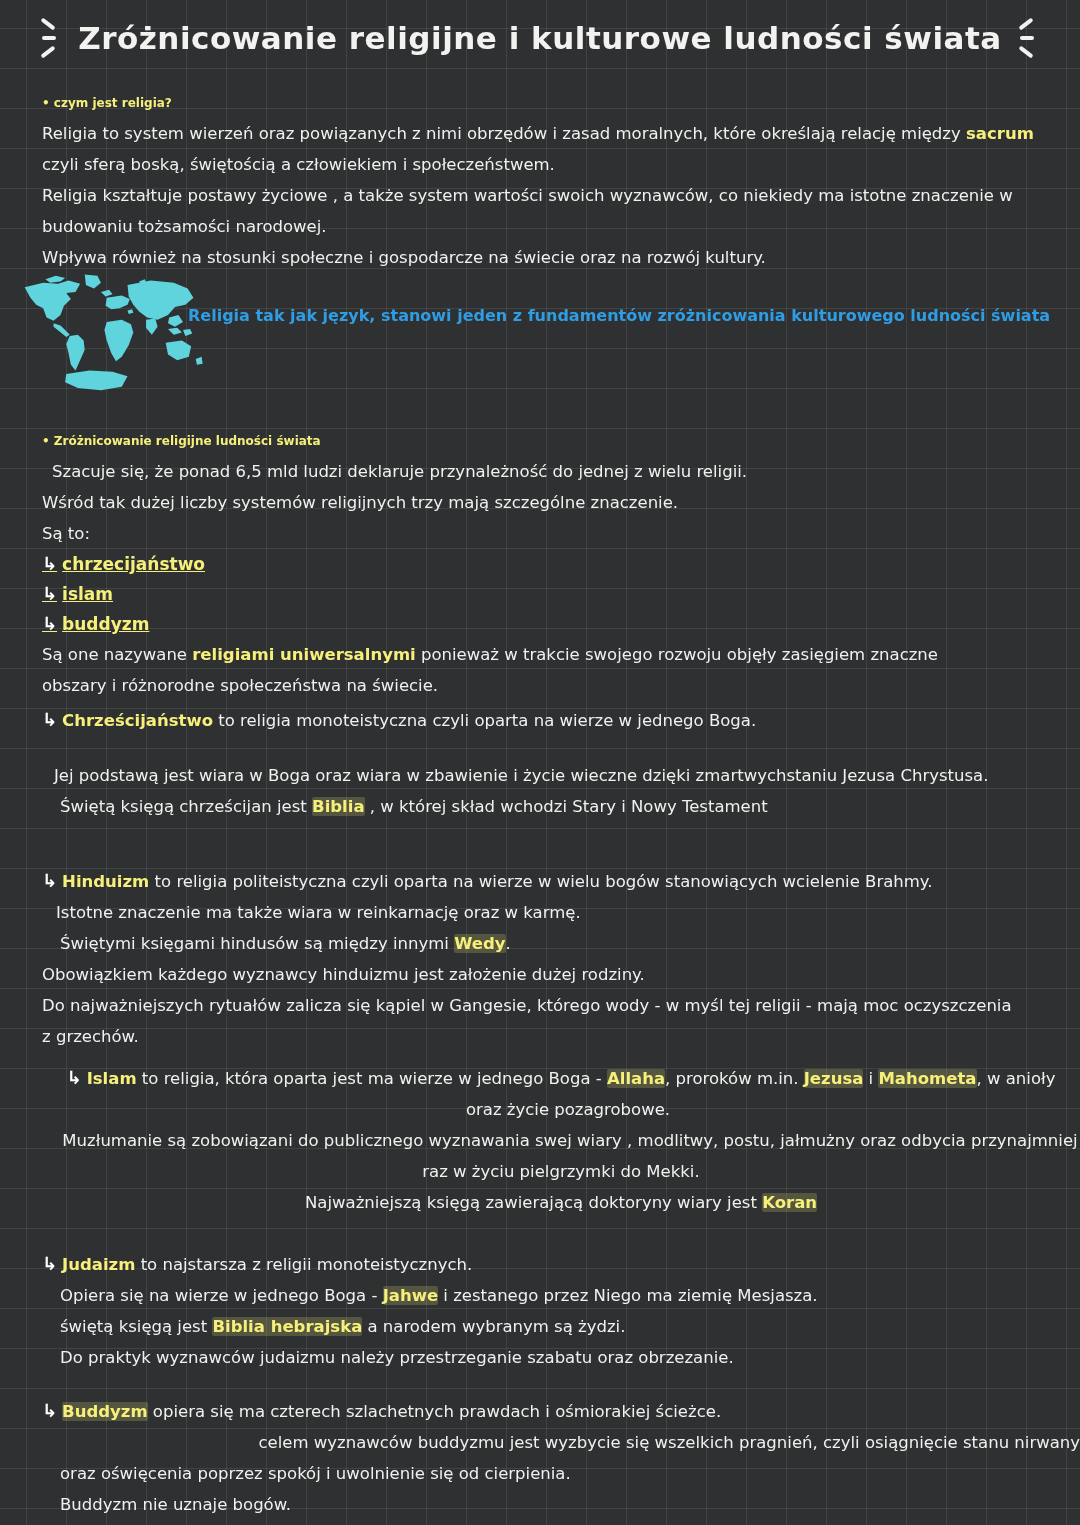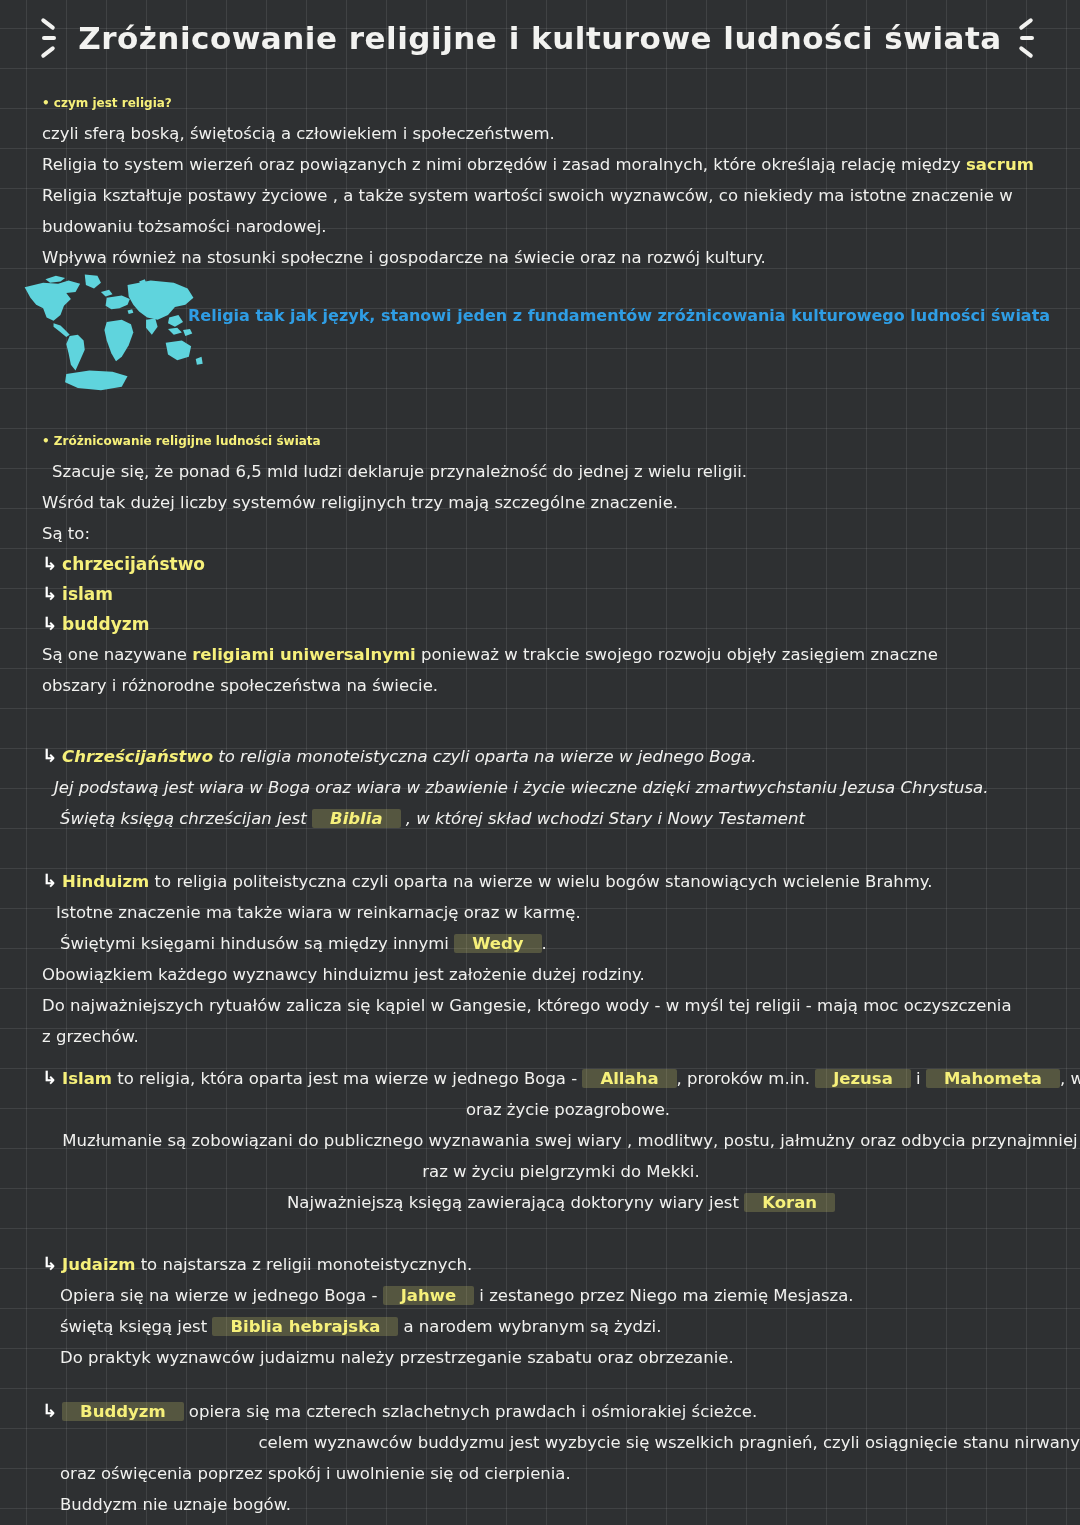--- a/index.html
+++ b/index.html
@@ -58,42 +58,42 @@
     white-space:nowrap;
   }
   .bullet-head {
     color:#f6f07a;
     font-size:12px;
     font-weight:700;
     line-height:30px;
     white-space:nowrap;
   }
   .hl-yellow { color:#f6f07a; font-weight:700; }
-  .hl-mark   { color:#f6f07a; font-weight:700; background:rgba(246,240,122,0.20); padding:0 18px; border-radius:2px;}
+  .hl-mark   { color:#f6f07a; font-weight:700; background:rgba(246,240,122,0.20); padding:0 0; border-radius:2px;}
   .blue-note {
     color:#2f9de4;
     font-size:16px;
     font-weight:700;
     line-height:26px;
     white-space:nowrap;
   }
 
   .arrow { color:#ffffff; font-size:18px; font-weight:700; margin-right:5px; }
 
   
   .sec { position:absolute; left:0; width:1080px; }
   .pad-l { padding-left:42px; }
   .pad-l2 { padding-left:52px; }
   .pad-l3 { padding-left:60px; }
 
   
   #map-wrap { position:absolute; left:20px; top:272px; width:185px; height:122px; }
   #map-wrap svg { width:185px; height:122px; display:block; }
 
-  .list-item { color:#f6f07a; font-size:17px; font-weight:700; line-height:30px; white-space:nowrap; }
+  .list-item { color:#f6f07a; font-size:17px; font-weight:700; line-height:30px; white-space:nowrap;text-decoration:underline; }
   .list-item .arrow { color:#ffffff; }
 
   .sec-title { font-weight:700; }
 </style>
 </head>
 <body>
 
 <div id="grid"></div>
 
 <div id="page">
@@ -108,24 +108,24 @@
     <span class="sparkle right">
         <i class="a"></i>
         <i class="b"></i>
         <i class="c"></i>
       </span>
   </div>
 
   <div class="sec pad-l" style="top:88px;">
     <div class="bullet-head">• czym jest religia?</div>
 
+    <div class="body-line">
+      <span>Religia to system wierzeń oraz  powiązanych z nimi obrzędów  i zasad moralnych, które określają relację  między  </span><span class="hl-yellow">sacrum</span>
+    </div>
     <div class="body-line">czyli sferą boską, świętością  a  człowiekiem i  społeczeństwem.</div>
-    <div class="body-line">
-      <span>Religia to system wierzeń oraz  powiązanych z nimi obrzędów  i zasad moralnych, które określają relację  między  </span><span class="hl-yellow">sacrum</span>
-    </div>
     <div class="body-line">Religia kształtuje  postawy  życiowe , a także  system  wartości  swoich  wyznawców, co  niekiedy  ma istotne  znaczenie w</div>
     <div class="body-line">budowaniu  tożsamości  narodowej.</div>
     <div class="body-line">Wpływa również na stosunki  społeczne  i gospodarcze na świecie  oraz  na rozwój kultury.</div>
   </div>
 
   <div id="map-wrap">
     <svg viewBox="0 0 320 210" xmlns="http://www.w3.org/2000/svg">
       <g fill="#5fd4dd">
 
         <path d="M8 26 L40 18 L66 20 L84 14 L104 20 L96 34 L80 36 L88 46 L76 58 L70 74 L58 84 L46 78 L40 62 L28 56 L18 44 Z"></path>
@@ -174,25 +174,25 @@
     <div class="list-item"><span class="arrow">↳</span><span>chrzecijaństwo</span></div>
     <div class="list-item"><span class="arrow">↳</span><span>islam</span></div>
     <div class="list-item"><span class="arrow">↳</span><span>buddyzm</span></div>
 
     <div class="body-line">
       <span>Są one nazywane </span><span class="hl-yellow">religiami uniwersalnymi</span><span> ponieważ w trakcie swojego rozwoju objęły  zasięgiem znaczne</span>
     </div>
     <div class="body-line">obszary  i różnorodne społeczeństwa na świecie.</div>
   </div>
 
-  <div class="sec pad-l" style="top:740px;font-style:italic;">
+  <div class="sec pad-l" style="top:704px;">
     <div class="body-line">
       <span class="arrow">↳</span><span class="hl-yellow sec-title">Chrześcijaństwo</span><span> to religia monoteistyczna czyli oparta na wierze w jednego Boga.</span>
     </div>
-    <div class="body-line pad-l2" style="padding-left:12px;">Jej podstawą jest wiara w Boga oraz wiara w zbawienie i życie wieczne dzięki zmartwychstaniu Jezusa  Chrystusa.</div>
+    <div class="body-line pad-l2" style="padding-left:12px;margin-top:24px;">Jej podstawą jest wiara w Boga oraz wiara w zbawienie i życie wieczne dzięki zmartwychstaniu Jezusa  Chrystusa.</div>
     <div class="body-line" style="padding-left:18px;">
       <span>Świętą  księgą chrześcijan jest </span><span class="hl-mark">Biblia</span><span> , w której skład wchodzi Stary i Nowy  Testament</span>
     </div>
   </div>
 
   <div class="sec pad-l" style="top:865px;">
     <div class="body-line">
       <span class="arrow">↳</span><span class="hl-yellow sec-title">Hinduizm</span><span> to religia politeistyczna czyli oparta na wierze w wielu bogów stanowiących wcielenie Brahmy.</span>
     </div>
     <div class="body-line" style="padding-left:14px;">Istotne  znaczenie ma  także  wiara w reinkarnację oraz w karmę.</div>

